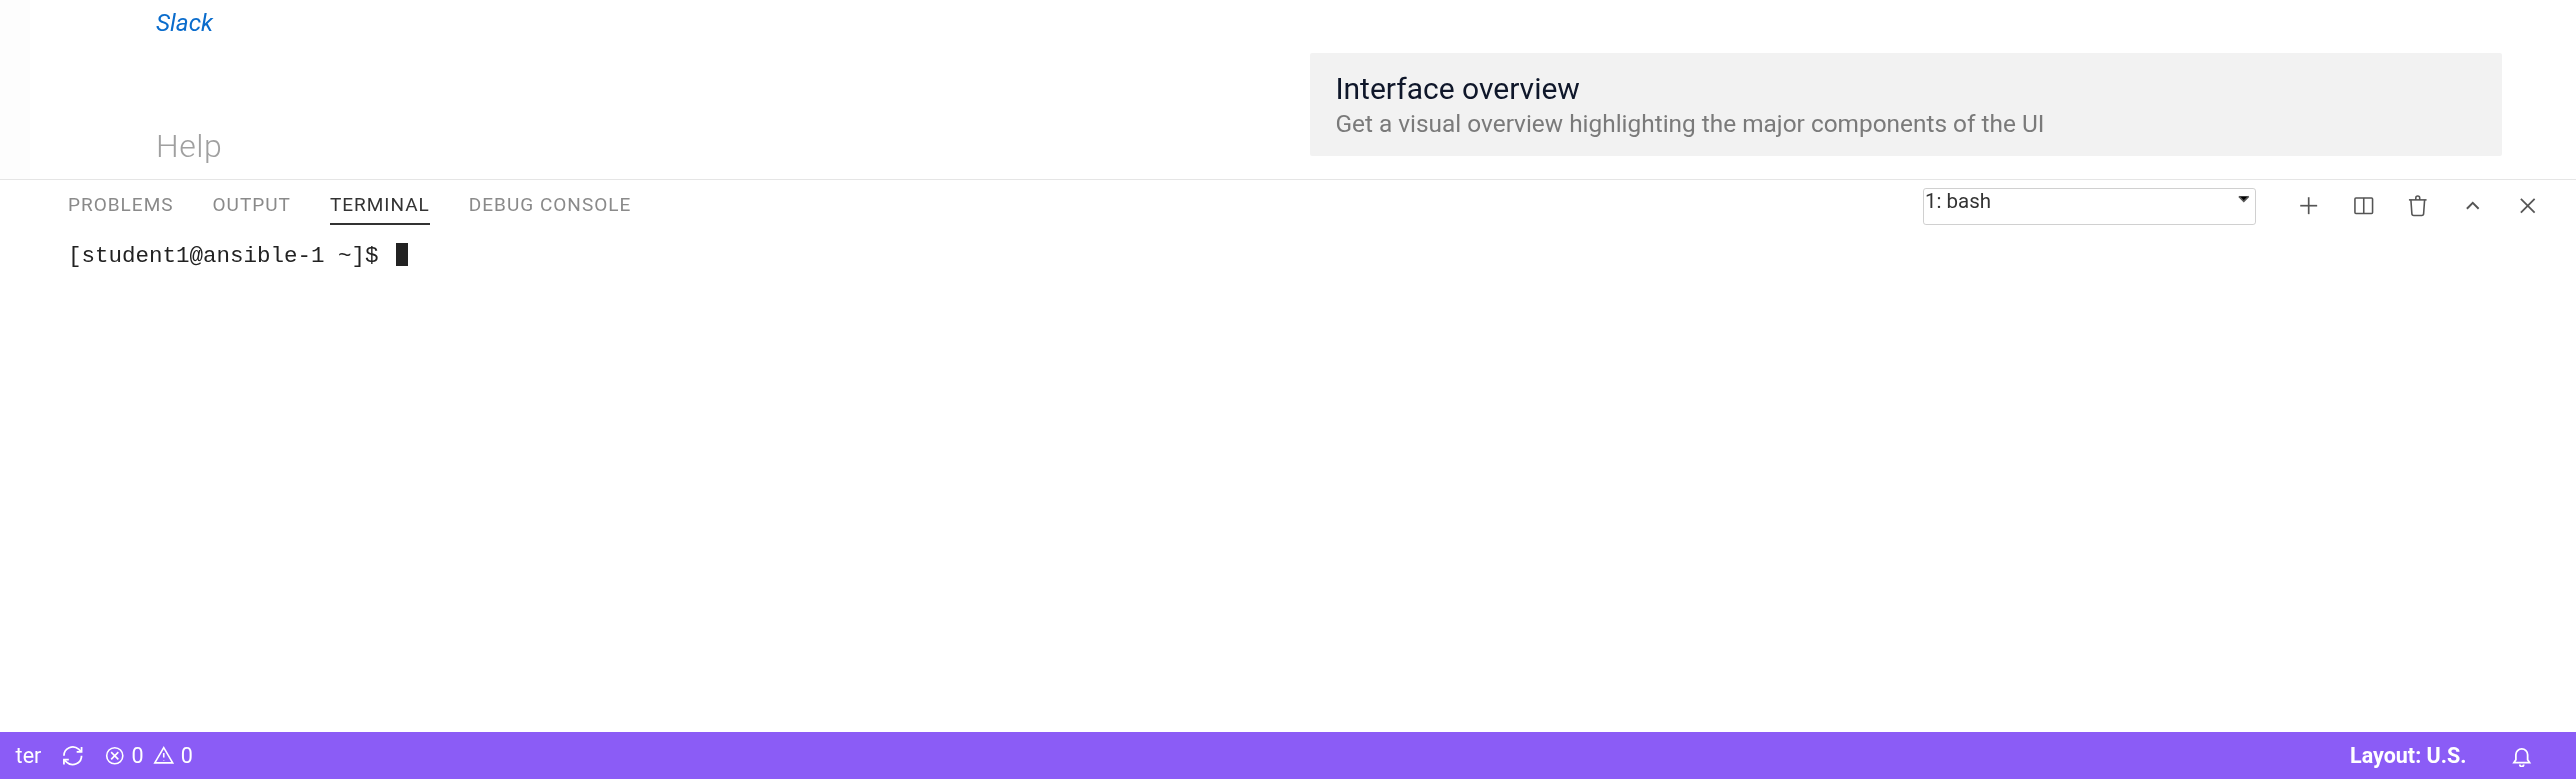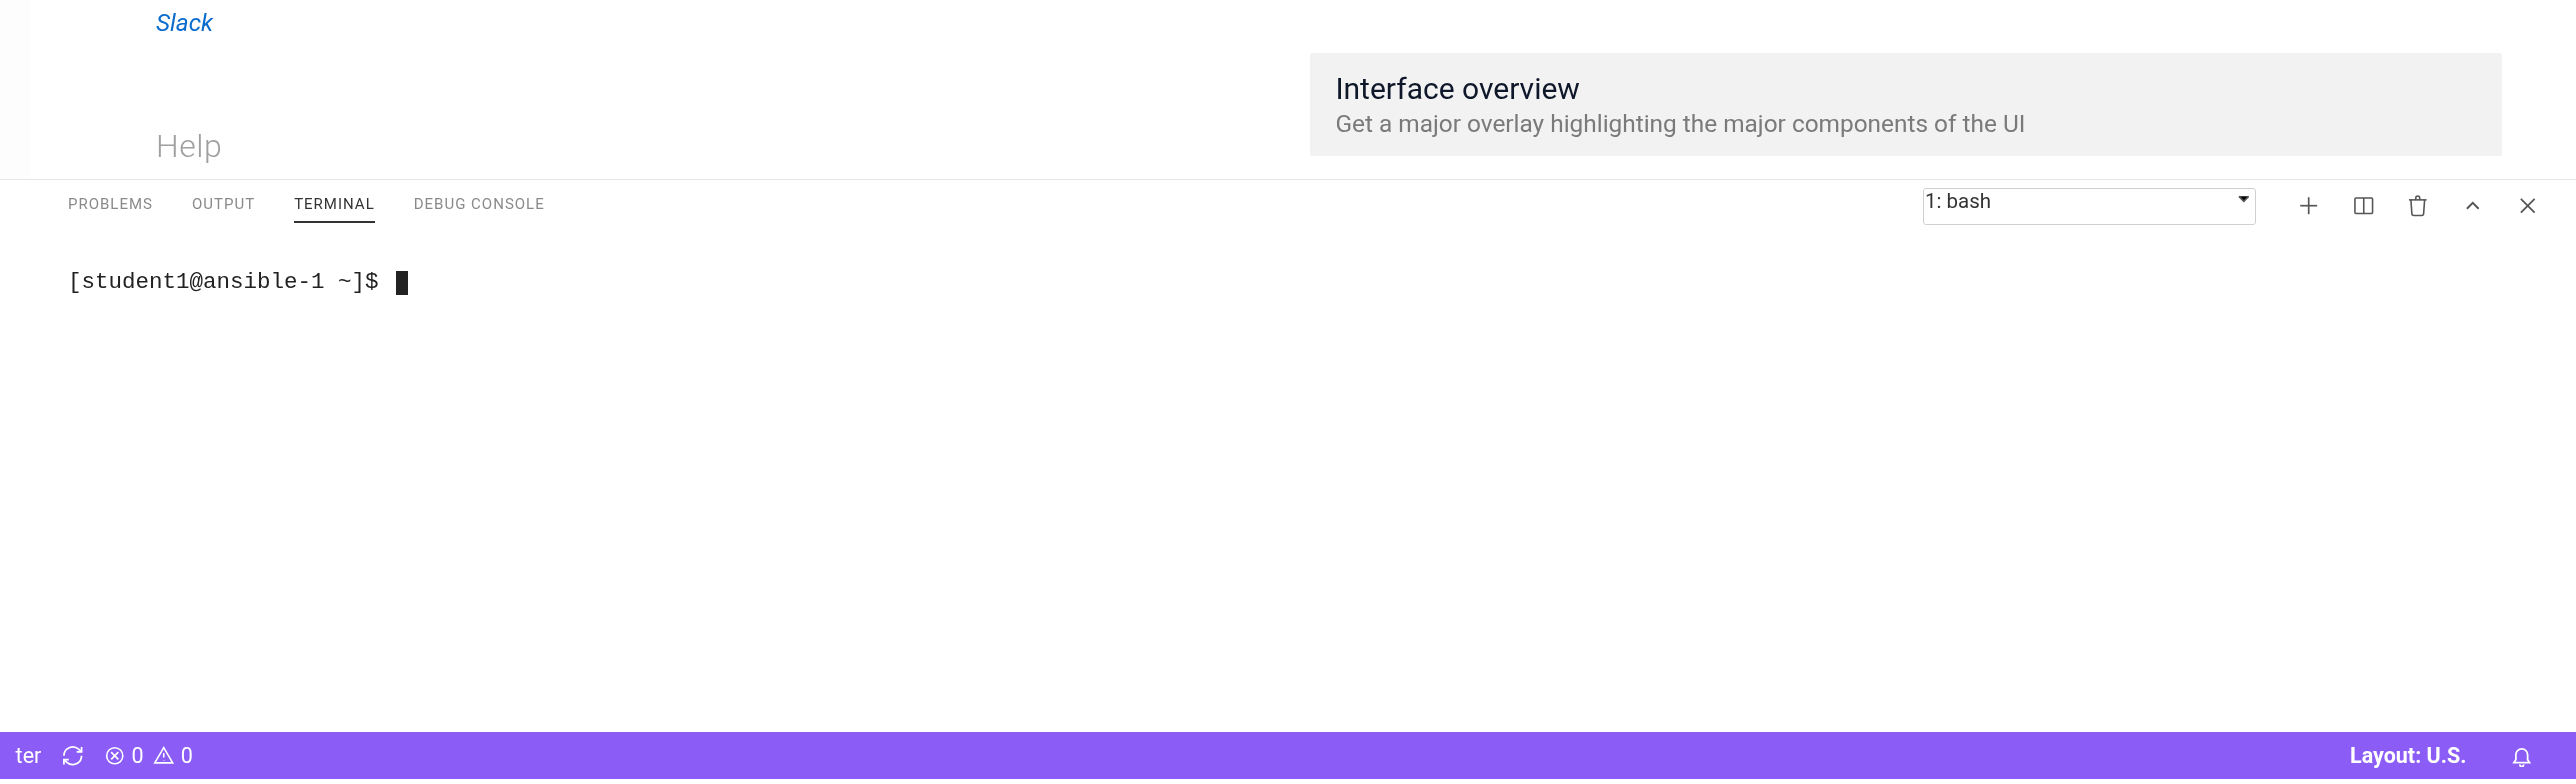--- a/index.html
+++ b/index.html
@@ -80,21 +80,21 @@
   }
   .panel-tabs {
     display: flex;
     align-items: center;
     height: 53px;
     padding-left: 68px;
     border-bottom: 1px solid transparent;
   }
   .panel-tabs .tab {
     color: #8a8a8a;
-    font-size: 15px;
+    font-size: 19px;
     font-weight: 400;
     letter-spacing: 1px;
     margin-right: 39px;
     padding: 5.9px 0 7.8px 0;
     cursor: pointer;
     border-bottom: 2px solid transparent;
   }
   .panel-tabs .tab.active {
     color: #333;
     border-bottom: 2px solid #333;
@@ -140,22 +140,21 @@
 
   .terminal-body {
     padding: 9.8px 68px;
     font-family: "Menlo", "Consolas", "Courier New", monospace;
     font-size: 22.5px;
     color: #222;
   }
   .terminal-line {
     white-space: pre;
     display: flex;
-    align-items: flex-end;
-    margin-top: 26px;
+    align-items: flex-start;
   }
   .cursor-block {
     display: inline-block;
     width: 11.7px;
     height: 23.5px;
     background: #222;
     margin-left: 3.9px;
     vertical-align: middle;
   }
 
@@ -196,21 +195,21 @@
 
 <div class="upper">
   <div class="sidebar-fragment"></div>
 
   <a class="slack-link">Slack</a>
 
   <div class="help-heading">Help</div>
 
   <div class="card card-main">
     <div class="card-title">Interface overview</div>
-    <div class="card-sub">Get a major overlay highlighting the major components of the UI</div>
+    <div class="card-sub">Get a visual overview highlighting the major components of the UI</div>
   </div>
 </div>
 
 <div class="panel">
   <div class="panel-tabs">
     <div class="tab">PROBLEMS</div>
     <div class="tab">OUTPUT</div>
     <div class="tab active">TERMINAL</div>
     <div class="tab">DEBUG CONSOLE</div>
 

